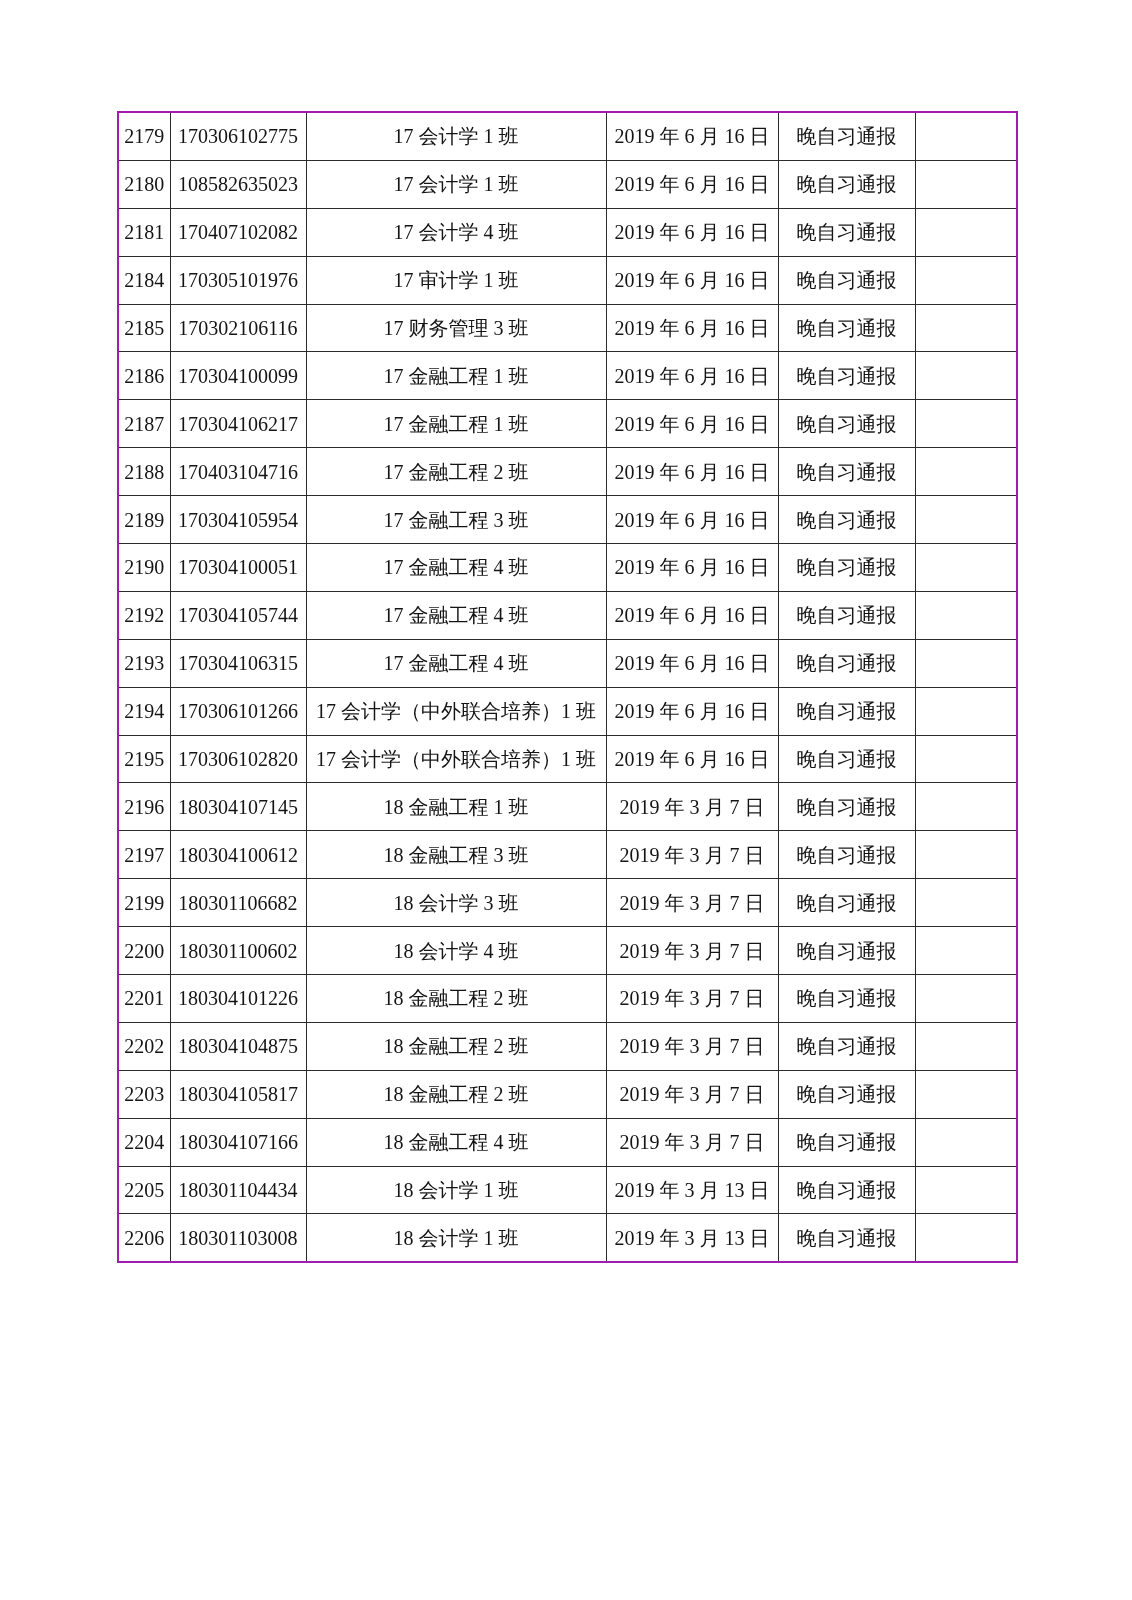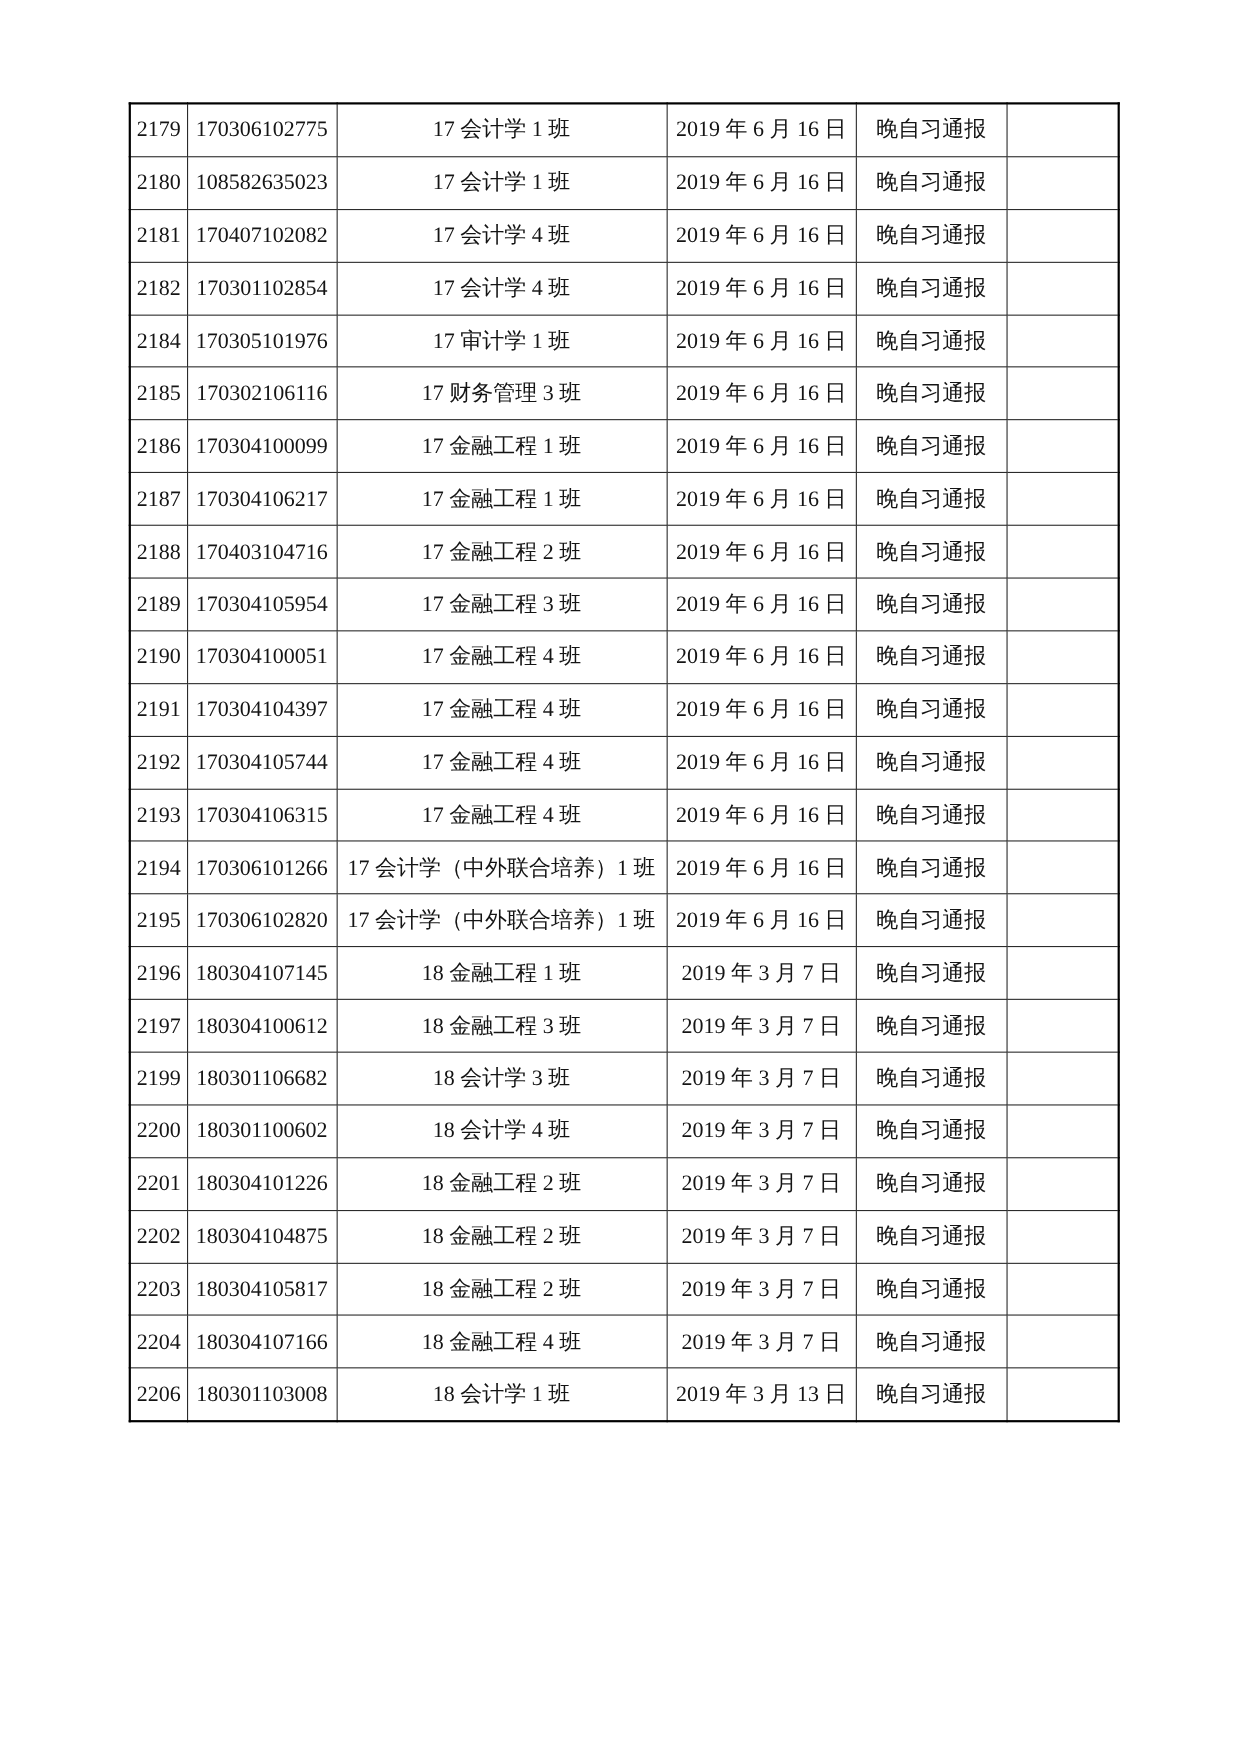--- a/index.html
+++ b/index.html
@@ -12,25 +12,25 @@
     width: 1132px;
     height: 1600px;
     background: #ffffff;
     font-family: "Liberation Serif", "DejaVu Serif", serif;
     color: #141414;
     overflow: hidden;
   }
   table.notice-table {
     position: absolute;
     left: 117px;
-    top: 93px;
+    top: 111px;
     width: 899px;
     border-collapse: collapse;
     table-layout: fixed;
-    border: 2px solid #000000;
+    border: 2px solid #a21caf;
   }
   table.notice-table td {
     border: 1.5px solid #2b2b2b;
     height: 46.9px;
     padding: 0 2px;
     text-align: center;
     vertical-align: middle;
     font-size: 20px;
     line-height: 1.1;
     white-space: nowrap;
@@ -77,28 +77,20 @@
 
   <tr>
     <td>2181</td>
     <td>170407102082</td>
     <td>17 会计学 4 班</td>
     <td>2019 年 6 月 16 日</td>
     <td>晚自习通报</td>
     <td></td>
   </tr>
 
-  <tr>
-    <td>2182</td>
-    <td>170301102854</td>
-    <td>17 会计学 4 班</td>
-    <td>2019 年 6 月 16 日</td>
-    <td>晚自习通报</td>
-    <td></td>
-  </tr>
 
 
   <tr>
     <td>2184</td>
     <td>170305101976</td>
     <td>17 审计学 1 班</td>
     <td>2019 年 6 月 16 日</td>
     <td>晚自习通报</td>
     <td></td>
   </tr>
@@ -150,28 +142,20 @@
 
   <tr>
     <td>2190</td>
     <td>170304100051</td>
     <td>17 金融工程 4 班</td>
     <td>2019 年 6 月 16 日</td>
     <td>晚自习通报</td>
     <td></td>
   </tr>
 
-  <tr>
-    <td>2191</td>
-    <td>170304104397</td>
-    <td>17 金融工程 4 班</td>
-    <td>2019 年 6 月 16 日</td>
-    <td>晚自习通报</td>
-    <td></td>
-  </tr>
 
   <tr>
     <td>2192</td>
     <td>170304105744</td>
     <td>17 金融工程 4 班</td>
     <td>2019 年 6 月 16 日</td>
     <td>晚自习通报</td>
     <td></td>
   </tr>
 
@@ -268,20 +252,28 @@
 
   <tr>
     <td>2204</td>
     <td>180304107166</td>
     <td>18 金融工程 4 班</td>
     <td>2019 年 3 月 7 日</td>
     <td>晚自习通报</td>
     <td></td>
   </tr>
 
+  <tr>
+    <td>2205</td>
+    <td>180301104434</td>
+    <td>18 会计学 1 班</td>
+    <td>2019 年 3 月 13 日</td>
+    <td>晚自习通报</td>
+    <td></td>
+  </tr>
 
   <tr>
     <td>2206</td>
     <td>180301103008</td>
     <td>18 会计学 1 班</td>
     <td>2019 年 3 月 13 日</td>
     <td>晚自习通报</td>
     <td></td>
   </tr>
 </tbody>

